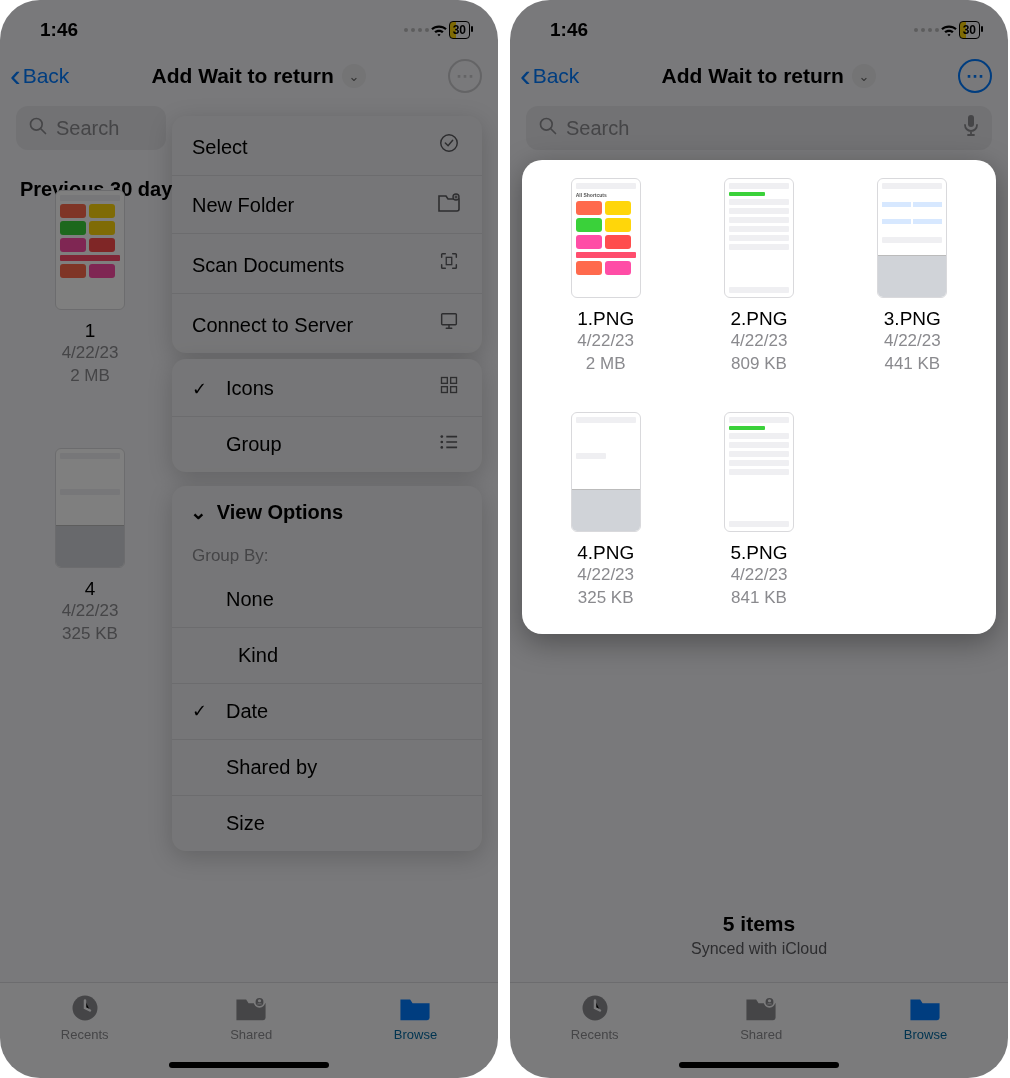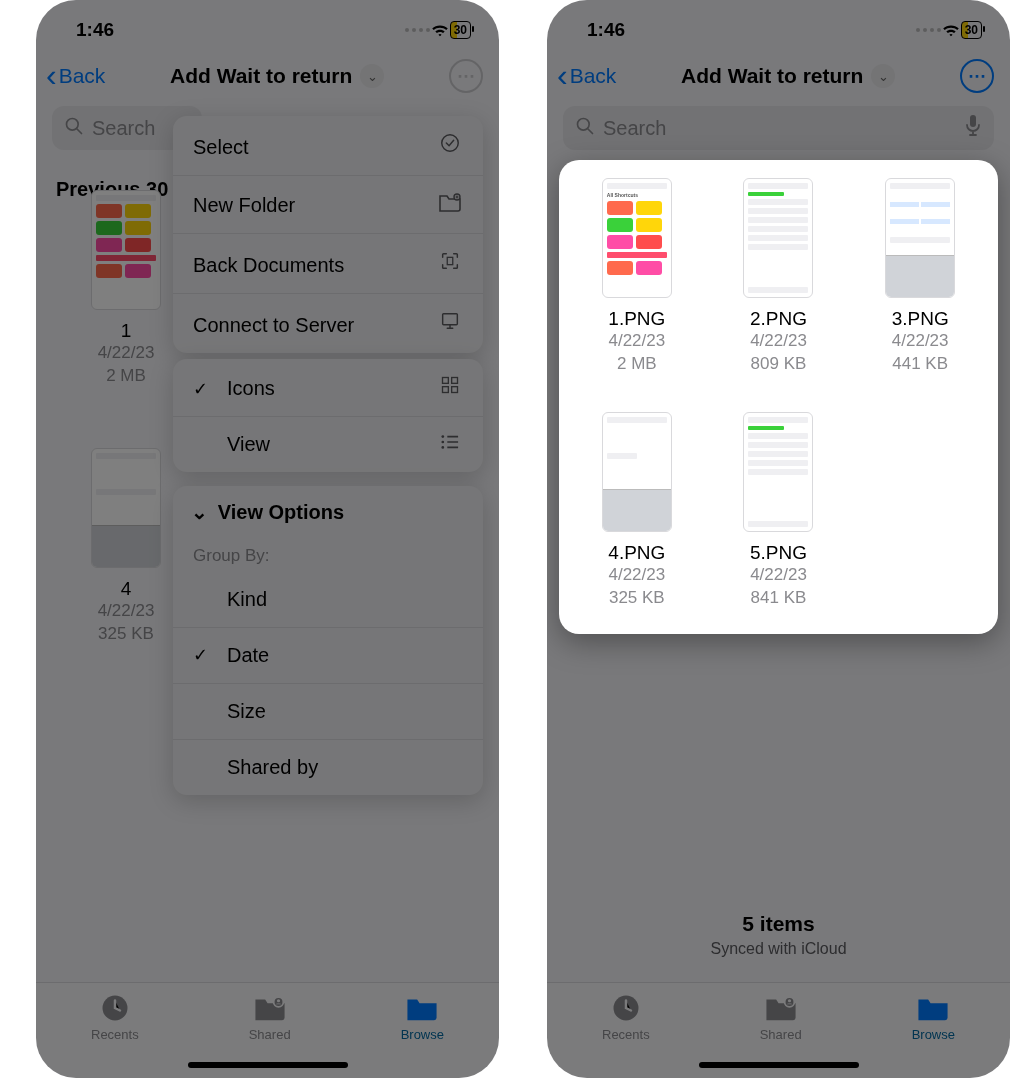--- a/index.html
+++ b/index.html
@@ -12,21 +12,20 @@
     gap: 12px;
     padding: 0;
   }
   .phone {
     position: relative;
     width: 498px;
     height: 1078px;
     background: #f2f2f6;
     border-radius: 40px;
     overflow: hidden;
-    margin-left: 36px;
   }
   .dim-overlay {
     position: absolute;
     inset: 0;
     background: rgba(0,0,0,0.5);
     pointer-events: none;
     z-index: 50;
   }
   
   .status-bar {
@@ -277,21 +276,21 @@
         <span>New Folder</span>
         <span class="icon">
           <svg width="24" height="20" viewBox="0 0 24 20" fill="none">
               <path d="M2 4h7l2 3h11v10a2 2 0 01-2 2H2V4z" stroke="#5a5a5e" stroke-width="1.6"></path>
               <circle cx="19" cy="5" r="3" fill="#ededf0" stroke="#5a5a5e" stroke-width="1.4"></circle>
               <path d="M19 3.5v3M17.5 5h3" stroke="#5a5a5e" stroke-width="1.2"></path>
             </svg>
         </span>
       </div>
       <div class="menu-item">
-        <span>Back Documents</span>
+        <span>Scan Documents</span>
         <span class="icon">
           <svg width="22" height="22" viewBox="0 0 24 24" fill="none">
               <path d="M4 8V5a1 1 0 011-1h3M20 8V5a1 1 0 00-1-1h-3M4 16v3a1 1 0 001 1h3M20 16v3a1 1 0 01-1 1h-3" stroke="#5a5a5e" stroke-width="1.6" stroke-linecap="round"></path>
               <rect x="9" y="8" width="6" height="8" stroke="#5a5a5e" stroke-width="1.4"></rect>
             </svg>
         </span>
       </div>
       <div class="menu-item">
         <span>Connect to Server</span>
         <span class="icon">
@@ -314,21 +313,21 @@
               <rect x="3" y="3" width="7" height="7" stroke="#5a5a5e" stroke-width="1.6"></rect>
               <rect x="14" y="3" width="7" height="7" stroke="#5a5a5e" stroke-width="1.6"></rect>
               <rect x="3" y="14" width="7" height="7" stroke="#5a5a5e" stroke-width="1.6"></rect>
               <rect x="14" y="14" width="7" height="7" stroke="#5a5a5e" stroke-width="1.6"></rect>
             </svg>
         </span>
       </div>
       <div class="menu-item">
         <span style="display:flex;align-items:center;gap:12px">
           <span class="check-slot"></span>
-          <span>View</span>
+          <span>Group</span>
         </span>
         <span class="icon">
           <svg width="22" height="18" viewBox="0 0 24 20" fill="none">
               <circle cx="4" cy="4" r="1.5" fill="#5a5a5e"></circle>
               <line x1="9" y1="4" x2="21" y2="4" stroke="#5a5a5e" stroke-width="1.8"></line>
               <circle cx="4" cy="10" r="1.5" fill="#5a5a5e"></circle>
               <line x1="9" y1="10" x2="21" y2="10" stroke="#5a5a5e" stroke-width="1.8"></line>
               <circle cx="4" cy="16" r="1.5" fill="#5a5a5e"></circle>
               <line x1="9" y1="16" x2="21" y2="16" stroke="#5a5a5e" stroke-width="1.8"></line>
             </svg>
@@ -338,39 +337,45 @@
 
     <div class="menu">
       <div class="menu-subhead">
         <span>⌄</span>
         <span>View Options</span>
       </div>
       <div class="menu-group-label">Group By:</div>
       <div class="menu-item">
         <span style="display:flex;gap:12px">
             <span class="check-slot"></span>
+            <span>None</span>
+          </span>
+      </div>
+      <div class="menu-item">
+        <span style="display:flex;gap:24px">
+            <span class="check-slot"></span>
             <span>Kind</span>
           </span>
       </div>
       <div class="menu-item">
         <span style="display:flex;gap:12px">
             <span class="check-slot">✓</span>
             <span>Date</span>
           </span>
       </div>
       <div class="menu-item">
         <span style="display:flex;gap:12px">
             <span class="check-slot"></span>
-            <span>Size</span>
+            <span>Shared by</span>
           </span>
       </div>
       <div class="menu-item">
         <span style="display:flex;gap:12px">
             <span class="check-slot"></span>
-            <span>Shared by</span>
+            <span>Size</span>
           </span>
       </div>
     </div>
 
   </div>
 
   <div class="tabbar">
     <div class="tab">
       <span class="ticon">
           <svg width="30" height="30" viewBox="0 0 24 24">

